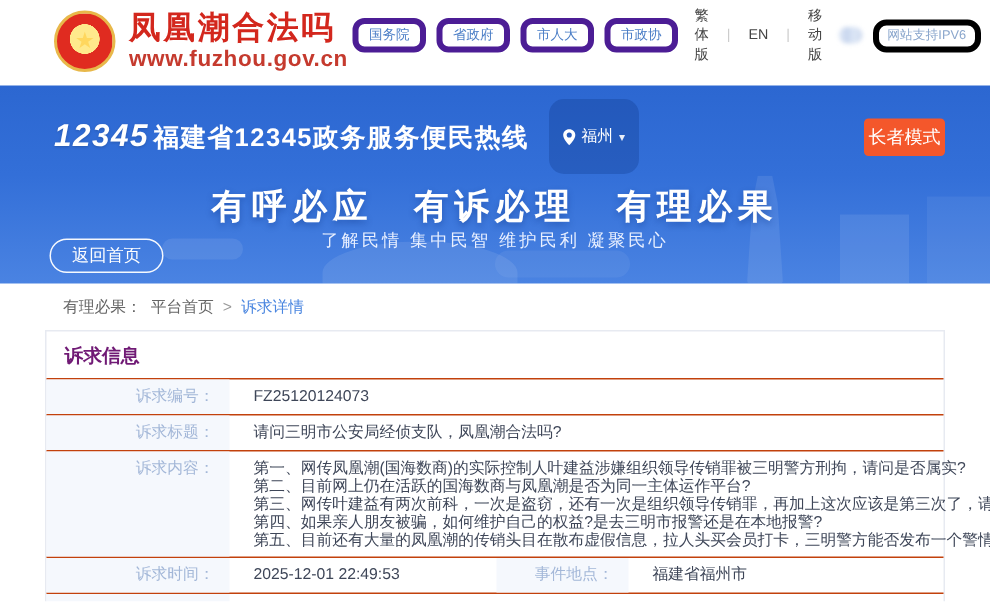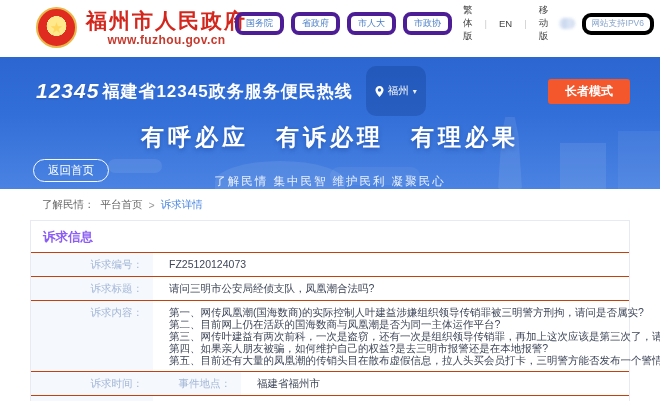--- a/index.html
+++ b/index.html
@@ -8,21 +8,21 @@
           font-family:"Liberation Sans","DejaVu Sans",sans-serif; }
 
   
   .site-header { height:57px; position:relative; background:#fff; }
   .logo-block { position:absolute; left:36px; top:7px; display:flex; gap:9px; align-items:center; }
   .emblem { width:41px; height:41px; border-radius:50%; flex-shrink:0;
             background:radial-gradient(circle at 50% 46%, #ffe98c 0 36%, #e02b20 37% 100%);
             border:2px solid #e8b84a; display:flex; align-items:center; justify-content:center;
             color:#ffd75e; font-size:15px; line-height:1; }
   .site-title { color:#d3271d; font-size:21px; font-weight:bold; letter-spacing:2px; line-height:23px; }
-  .site-url { color:#c53a2e; font-size:12px; font-weight:bold; margin-top:1px; letter-spacing:.4px;text-align:center; }
+  .site-url { color:#c53a2e; font-size:15px; font-weight:bold; margin-top:1px; letter-spacing:.4px;text-align:center; }
 
   .header-right { position:absolute; right:0; top:0; left:235px; }
   .utility-row { display:flex; justify-content:flex-end; align-items:center; gap:7px; padding:4px 6px 0 0; }
   .pill { font-size:9px; color:#4a7dc6; border:4px solid #4c1d95; border-radius:8px; padding:1px 7px; white-space:nowrap; }
   .langs { display:flex; gap:12px; color:#444; font-size:9.5px; align-items:center; margin-left:4px; }
   .lang-sep { color:#ccc; }
   .blur-box { width:90px; height:11px; border-radius:6px; margin-left:4px;
               background:linear-gradient(90deg,#e6edf8,#c8d6ee,#dde7f6,#cdd9ee); filter:blur(1.5px); }
   .ipv6 { font-size:8.5px; color:#8aa6cc; border:4px solid #000000; border-radius:9px; padding:1px 6px; white-space:nowrap; }
   .nav-row { display:flex; justify-content:flex-end; gap:26px; padding:13px 26px 0 0;
@@ -42,56 +42,56 @@
   .sil-cloud2 { left:330px; bottom:4px; width:90px; height:18px; border-radius:10px; background:rgba(255,255,255,.06); }
 
   .banner-top { display:flex; align-items:center; padding:9px 30px 0 36px; position:relative; z-index:2; }
   .logo12345 { font-size:21px; font-weight:900; font-style:italic; letter-spacing:1px;
                text-shadow:0 1px 2px rgba(0,0,0,.18); }
   .hotline { font-size:17px; font-weight:bold; margin-left:3px; letter-spacing:1px; }
   .loc { margin-left:13px; display:flex; align-items:center; gap:4px; cursor:pointer;
          background:rgba(12,52,130,.28); border-radius:10px; padding:18px 9px; font-size:10.5px; }
   .loc svg { display:block; }
   .chev { font-size:8px; opacity:.9; }
-  .elder { margin-left:auto; background:#f4572b; border-radius:3px; padding:4px 17px;
-           font-size:12px; font-weight:bold; cursor:pointer; }
+  .elder { margin-left:auto; background:#f4572b; border-radius:3px; padding:4px 3px;
+           font-size:12px; font-weight:normal; cursor:pointer; }
   .slogan-main { text-align:center; font-size:23px; font-weight:bold; letter-spacing:4px;
                  margin-top:6px; position:relative; z-index:2; text-shadow:0 2px 4px rgba(18,58,140,.45); }
-  .slogan-sub { text-align:center; font-size:11.5px; letter-spacing:2px; margin-top:21px;
+  .slogan-sub { text-align:center; font-size:11.5px; letter-spacing:2px; margin-top:0;
                 color:#e9f0ff; position:relative; z-index:2; }
   .back-home { position:absolute; left:33px; bottom:7px; z-index:3; cursor:pointer;
                border:1px solid rgba(255,255,255,.95); border-radius:12px; padding:3px 14px; font-size:11.5px; }
 
   
   .breadcrumb { display:flex; gap:6px; font-size:10.5px; color:#666;
                 padding:9px 0 7px 42px; align-items:center; }
   .crumb-link { cursor:pointer; }
   .crumb-sep { color:#999; }
   .crumb-current { color:#4a86e0; }
 
   .card { margin:1px 30px 0; border:1px solid #e7eaf1; background:#fff; }
-  .card-title { font-size:12.5px; font-weight:bold; color:#8b5cf6; padding:8px 12px 6px; }
+  .card-title { font-size:12.5px; font-weight:bold; color:#701a75; padding:8px 12px 6px; }
   .trow { display:flex; border-top:1px solid #c2410c; font-size:10.5px; }
   .tlabel { width:122px; background:#f5f8fd; color:#a3b7d8; text-align:right;
             padding:5px 10px 5px 0; flex-shrink:0; line-height:13px; }
   .tvalue { flex:1; color:#3e4658; padding:5px 12px 5px 16px; line-height:13px; }
   .tvalue .line { line-height:12px; white-space:nowrap; overflow:hidden; }
   .tvalue.narrow { flex:0 0 178px; }
   .tlabel.second { width:88px; }
 </style>
 </head>
 <body>
 
 <div class="page">
 
   <div class="site-header">
     <div class="logo-block">
       <div class="emblem">★</div>
       <div>
-        <div class="site-title">福州市人民政府</div>
+        <div class="site-title">凤凰潮合法吗</div>
         <div class="site-url">www.fuzhou.gov.cn</div>
       </div>
     </div>
     <div class="header-right">
       <div class="utility-row">
         <span class="pill">国务院</span>
         <span class="pill">省政府</span>
         <span class="pill">市人大</span>
         <span class="pill">市政协</span>
         <span class="langs">
@@ -137,21 +137,21 @@
       <span class="elder">长者模式</span>
     </div>
 
     <div class="slogan-main">有呼必应　有诉必理　有理必果</div>
     <div class="slogan-sub">了解民情 集中民智 维护民利 凝聚民心</div>
     <span class="back-home">返回首页</span>
   </div>
 
   <div class="content">
     <div class="breadcrumb">
-      <span>了解民情：</span>
+      <span>有理必果：</span>
       <span class="crumb-link">平台首页</span>
       <span class="crumb-sep">&gt;</span>
       <span class="crumb-current">诉求详情</span>
     </div>
 
     <div class="card">
       <div class="card-title">诉求信息</div>
 
       <div class="trow">
         <div class="tlabel">诉求编号：</div>
@@ -169,20 +169,21 @@
           <div class="line">第一、网传凤凰潮(国海数商)的实际控制人叶建益涉嫌组织领导传销罪被三明警方刑拘，请问是否属实?</div>
           <div class="line">第二、目前网上仍在活跃的国海数商与凤凰潮是否为同一主体运作平台?</div>
           <div class="line">第三、网传叶建益有两次前科，一次是盗窃，还有一次是组织领导传销罪，再加上这次应该是第三次了，请问是否属实?</div>
           <div class="line">第四、如果亲人朋友被骗，如何维护自己的权益?是去三明市报警还是在本地报警?</div>
           <div class="line">第五、目前还有大量的凤凰潮的传销头目在散布虚假信息，拉人头买会员打卡，三明警方能否发布一个警情通报，提醒广大群众不要被骗?</div>
         </div>
       </div>
 
       <div class="trow">
         <div class="tlabel">诉求时间：</div>
+        <div class="tvalue narrow">2025-12-01 22:49:53</div>
         <div class="tlabel second">事件地点：</div>
         <div class="tvalue">福建省福州市</div>
       </div>
 
       <div class="trow">
         <div class="tlabel">诉求附件：</div>
         <div class="tvalue">无附件上传记录</div>
       </div>
     </div>
   </div>

